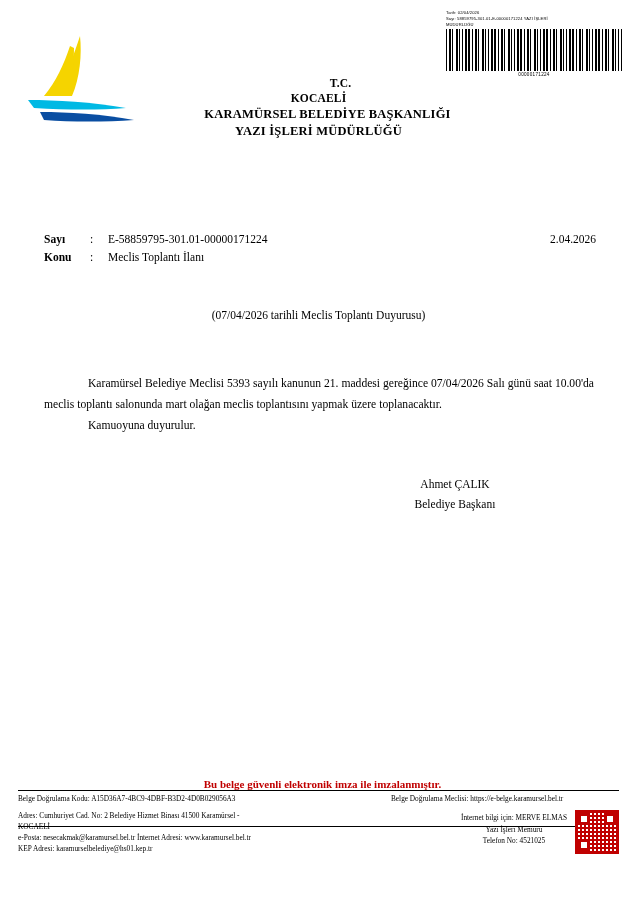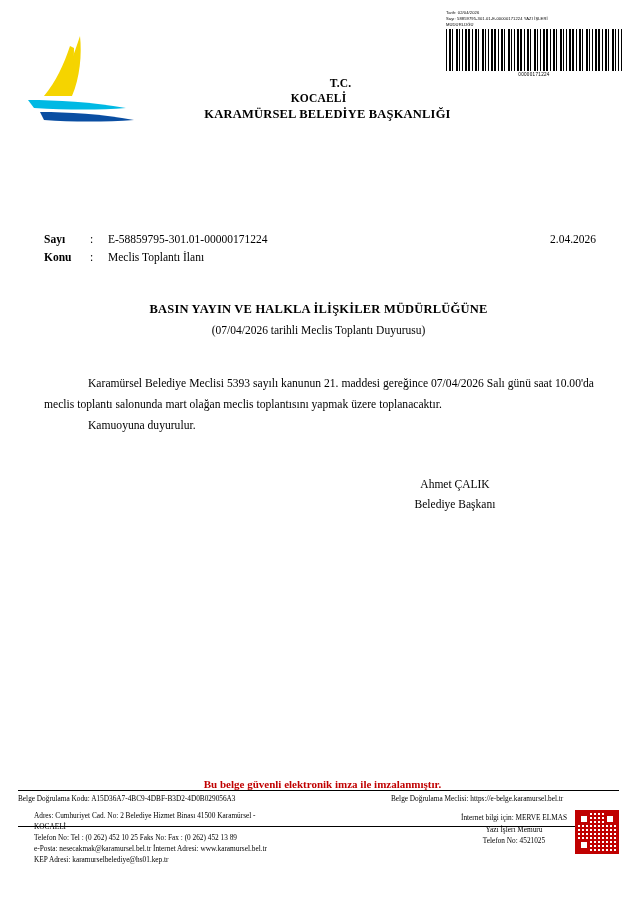--- a/index.html
+++ b/index.html
@@ -206,21 +206,21 @@
   }
   .footer-right-col {
     width: 228px;
     text-align: left;
   }
   .footer-bottom {
     margin-top: 6px;
     display: flex;
     justify-content: space-between;
   }
-  .footer-bottom-left { width: 362px; margin-left: 16px; }
+  .footer-bottom-left { width: 362px; }
   .footer-bottom-right {
     width: 238px;
     display: flex;
     justify-content: flex-end;
     align-items: flex-start;
     gap: 8px;
   }
   .footer-contact-lines {
     text-align: center;
     padding-top: 2px;
@@ -279,38 +279,38 @@
       <path d="M48 12 C42 30 34 48 22 62 L44 62 C50 48 52 30 52 14 Z" fill="#f5d400"></path>
       <path d="M6 66 C34 66 70 68 104 74 C78 76 46 76 12 74 Z" fill="#00b9e4"></path>
       <path d="M18 78 C46 78 80 80 112 86 C84 88 50 88 22 86 Z" fill="#0a4ea2"></path>
     </svg>
   </div>
 
   <div class="header-titles">
     <div class="h-tc">T.C.</div>
     <div class="h-city">KOCAELİ</div>
     <div class="h-dept1">KARAMÜRSEL BELEDİYE BAŞKANLIĞI</div>
+    <div class="h-dept2">YAZI İŞLERİ MÜDÜRLÜĞÜ</div>
   </div>
 
   <div class="meta">
     <div class="meta-row">
       <span class="meta-label">Sayı</span>
       <span class="meta-colon">:</span>
       <span class="meta-value">E-58859795-301.01-00000171224</span>
       <span class="meta-date">2.04.2026</span>
     </div>
     <div class="meta-row">
       <span class="meta-label">Konu</span>
       <span class="meta-colon">:</span>
       <span class="meta-value">Meclis Toplantı İlanı</span>
     </div>
   </div>
 
   <div class="addressee">
-    <div class="addressee-main">BASIN YAYIN VE HALKLA İLİŞKİLER MÜDÜRLÜĞÜNE</div>
     <div class="addressee-sub">(07/04/2026 tarihli Meclis Toplantı Duyurusu)</div>
   </div>
 
   <div class="body-text">
     <p class="indent">Karamürsel Belediye Meclisi 5393 sayılı kanunun 21. maddesi gereğince 07/04/2026 Salı günü saat 10.00'da meclis toplantı salonunda mart olağan meclis toplantısını yapmak üzere toplanacaktır.</p>
     <p class="indent body-second">Kamuoyuna duyurulur.</p>
   </div>
 
   <div class="signature">
     <div>Ahmet ÇALIK</div>
@@ -330,21 +330,20 @@
       <div class="footer-right-col">
         <span>Belge Doğrulama Meclisi:</span>
         <span>https://e-belge.karamursel.bel.tr</span>
       </div>
     </div>
 
     <div class="footer-bottom">
       <div class="footer-bottom-left">
         <div>Adres: Cumhuriyet  Cad. No: 2  Belediye Hizmet Binası    41500    Karamürsel -</div>
         <div>KOCAELİ</div>
-        <div>Telefon No: Tel : (0 262)  452 10 25 Faks No: Fax : (0 262)  452 13 89</div>
         <div>e-Posta: nesecakmak@karamursel.bel.tr İnternet Adresi: www.karamursel.bel.tr</div>
         <div>KEP Adresi: karamurselbelediye@hs01.kep.tr</div>
       </div>
       <div class="footer-bottom-right">
         <div class="footer-contact-lines">
           <div>İnternet bilgi için: MERVE ELMAS</div>
           <div>Yazı İşleri Memuru</div>
           <div>Telefon No: 4521025</div>
         </div>
         <div class="qr">

